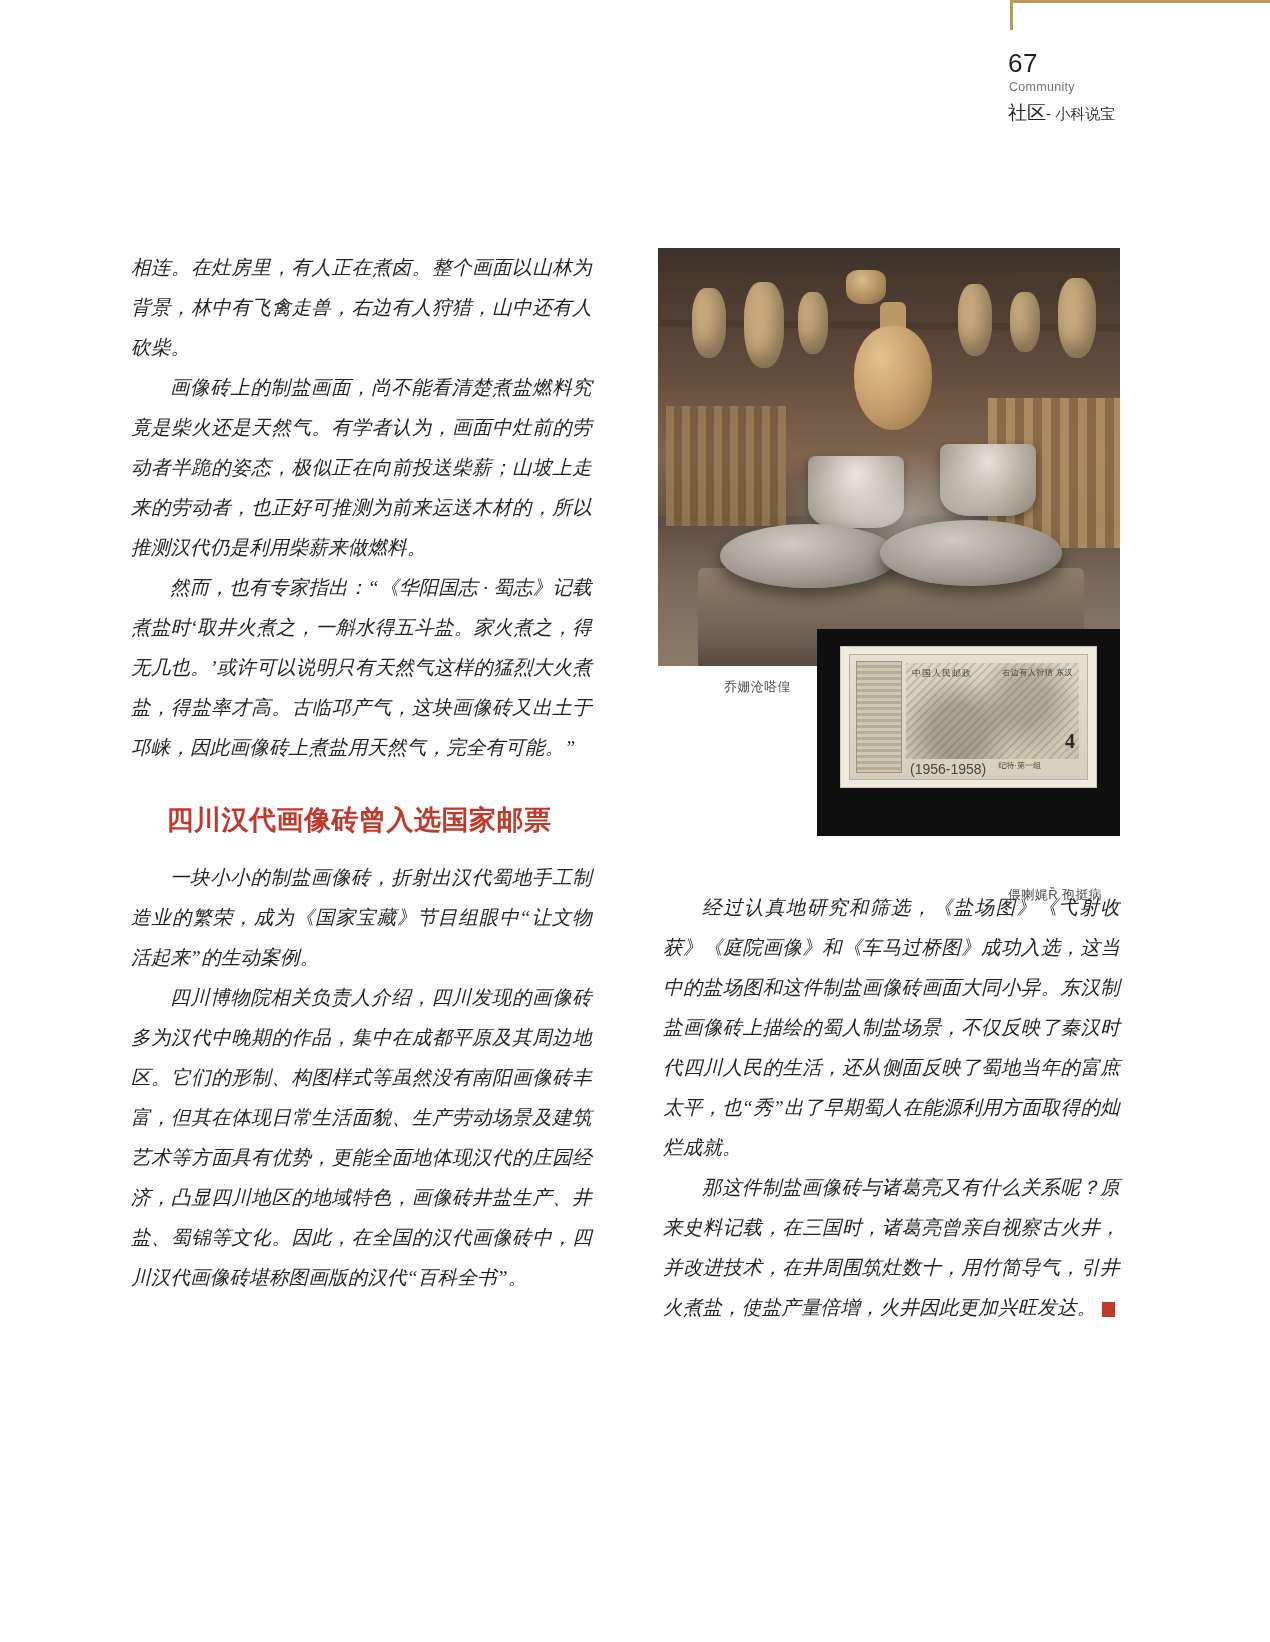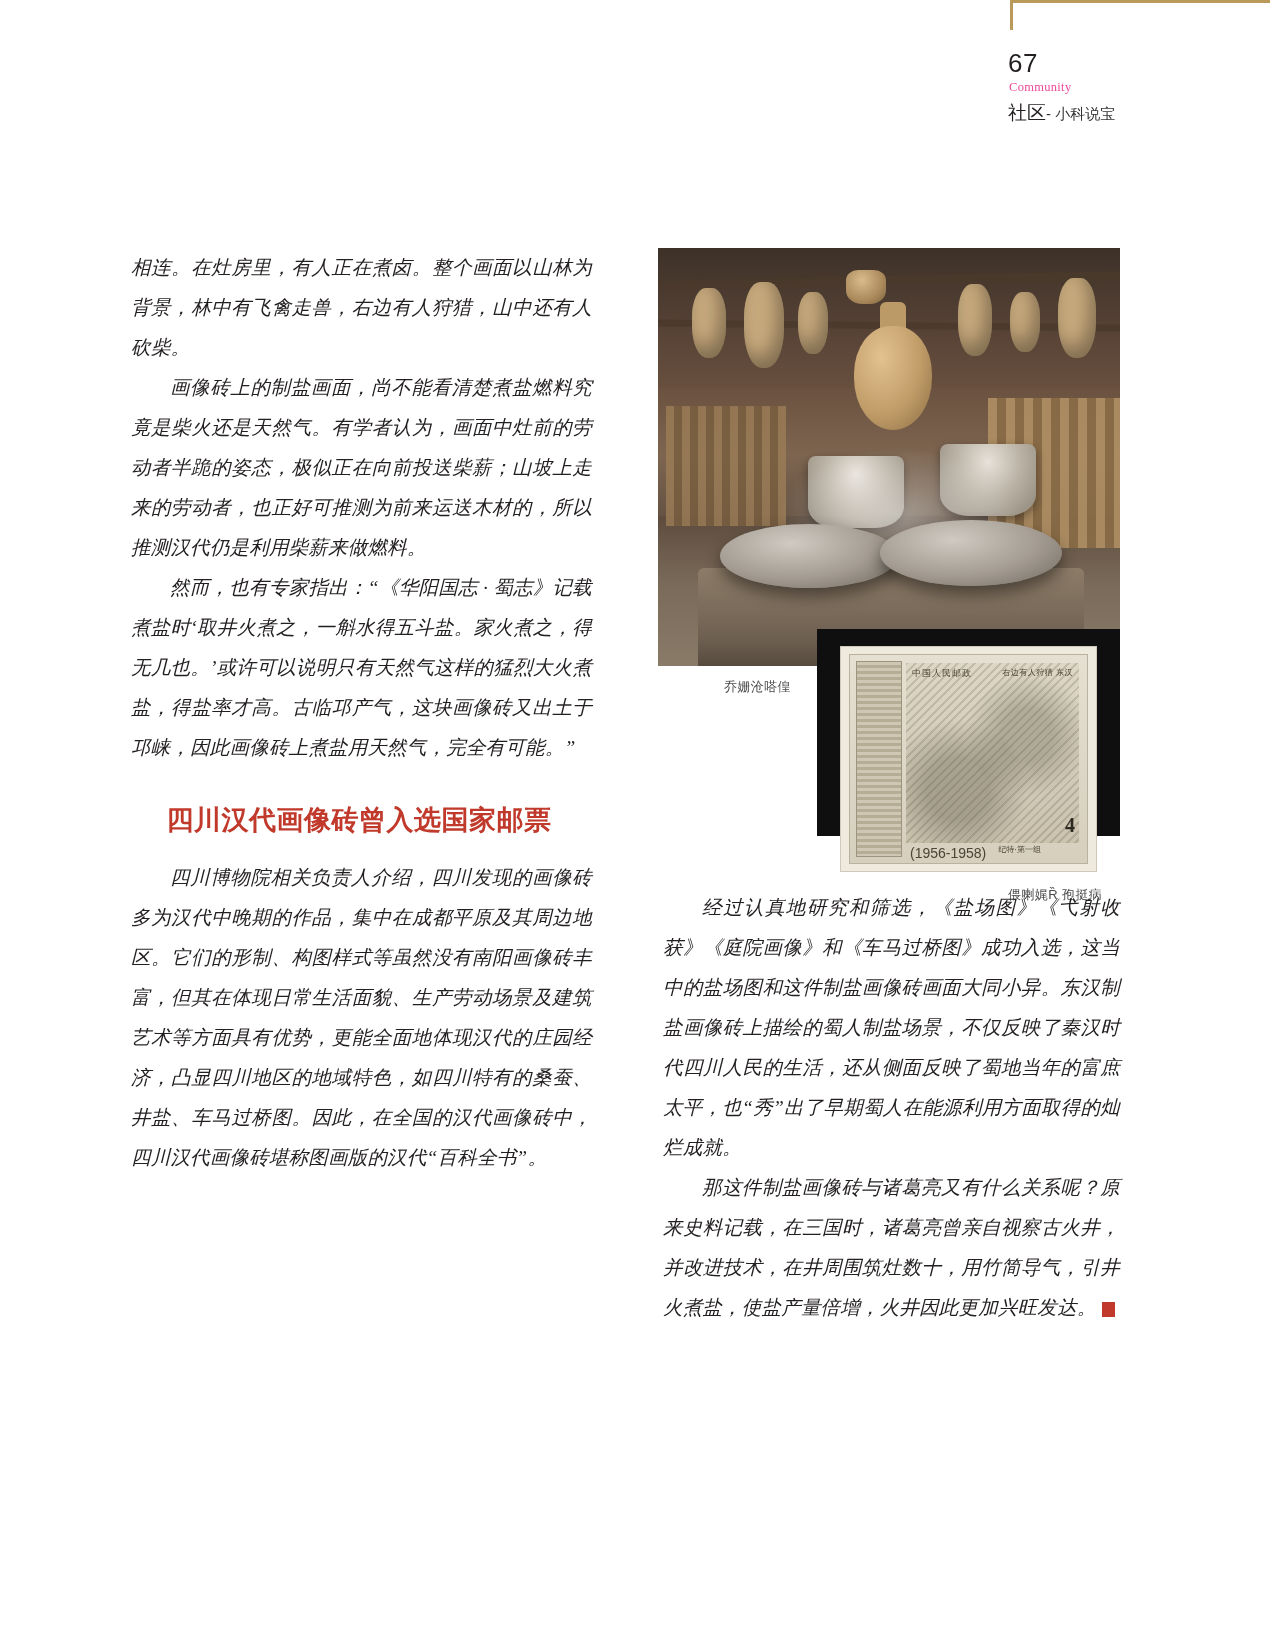--- a/index.html
+++ b/index.html
@@ -49,23 +49,23 @@
     left: 8px;
     font-family: "Liberation Sans", sans-serif;
     font-size: 26px;
     color: #231f20;
     letter-spacing: 0.5px;
   }
   .header-en {
     position: absolute;
     top: 80px;
     left: 9px;
-    font-family: Liberation Serif, serif;
+    font-family: Liberation Sans, sans-serif;
     font-size: 12.5px;
-    color: #ec4899;
+    color: #737373;
     letter-spacing: 0.3px;
   }
   .header-cn {
     position: absolute;
     top: 100px;
     left: 8px;
     font-family: "Liberation Sans", sans-serif;
     font-size: 19px;
     color: #231f20;
     white-space: nowrap;
@@ -215,21 +215,21 @@
     left: 159px;
     top: 381px;
     width: 303px;
     height: 207px;
     background: #0f0f0f;
     padding: 0;
   }
   .stamp {
     position: absolute;
     left: 24px; top: 18px;
-    width: 255px; height: 224px;
+    width: 255px; height: 140px;
     background: #efeade;
     box-shadow: 0 0 0 1px #cfc9bb;
   }
   .stamp-inner {
     position: absolute;
     left: 8px; top: 7px; right: 8px; bottom: 7px;
     background: linear-gradient(180deg, #e6e0d2 0%, #d6cfbe 100%);
     border: 1px solid #b9b2a0;
   }
   .stamp-left-panel {
@@ -328,21 +328,22 @@
     </div>
   </div>
 
   <div class="col-left">
     <p class="body">相连。在灶房里，有人正在煮卤。整个画面以山林为背景，林中有飞禽走兽，右边有人狩猎，山中还有人砍柴。</p>
     <p class="body indent">画像砖上的制盐画面，尚不能看清楚煮盐燃料究竟是柴火还是天然气。有学者认为，画面中灶前的劳动者半跪的姿态，极似正在向前投送柴薪；山坡上走来的劳动者，也正好可推测为前来运送木材的，所以推测汉代仍是利用柴薪来做燃料。</p>
     <p class="body indent">然而，也有专家指出：“《华阳国志 · 蜀志》记载煮盐时‘取井火煮之，一斛水得五斗盐。家火煮之，得无几也。’或许可以说明只有天然气这样的猛烈大火煮盐，得盐率才高。古临邛产气，这块画像砖又出土于邛崃，因此画像砖上煮盐用天然气，完全有可能。”</p>
 
     <h2 class="section-title">四川汉代画像砖曾入选国家邮票</h2>
 
-    <p class="body indent">四川博物院相关负责人介绍，四川发现的画像砖多为汉代中晚期的作品，集中在成都平原及其周边地区。它们的形制、构图样式等虽然没有南阳画像砖丰富，但其在体现日常生活面貌、生产劳动场景及建筑艺术等方面具有优势，更能全面地体现汉代的庄园经济，凸显四川地区的地域特色，如四川特有的桑蚕、井盐、车马过桥图。因此，在全国的汉代画像砖中，四川汉代画像砖堪称图画版的汉代“百科全书”。</p>
+    <p class="body indent">一块小小的制盐画像砖，折射出汉代蜀地手工制造业的繁荣，成为《国家宝藏》节目组眼中“让文物活起来”的生动案例。</p>
+    <p class="body indent">四川博物院相关负责人介绍，四川发现的画像砖多为汉代中晚期的作品，集中在成都平原及其周边地区。它们的形制、构图样式等虽然没有南阳画像砖丰富，但其在体现日常生活面貌、生产劳动场景及建筑艺术等方面具有优势，更能全面地体现汉代的庄园经济，凸显四川地区的地域特色，画像砖井盐生产、井盐、蜀锦等文化。因此，在全国的汉代画像砖中，四川汉代画像砖堪称图画版的汉代“百科全书”。</p>
   </div>
 
   <div class="col-right">
 
     <div class="photo">
       <div class="photo-sky"></div>
       <div class="photo-mid"></div>
       <div class="photo-bottom"></div>
       <div class="beam b1"></div>
       <div class="beam b2"></div>

